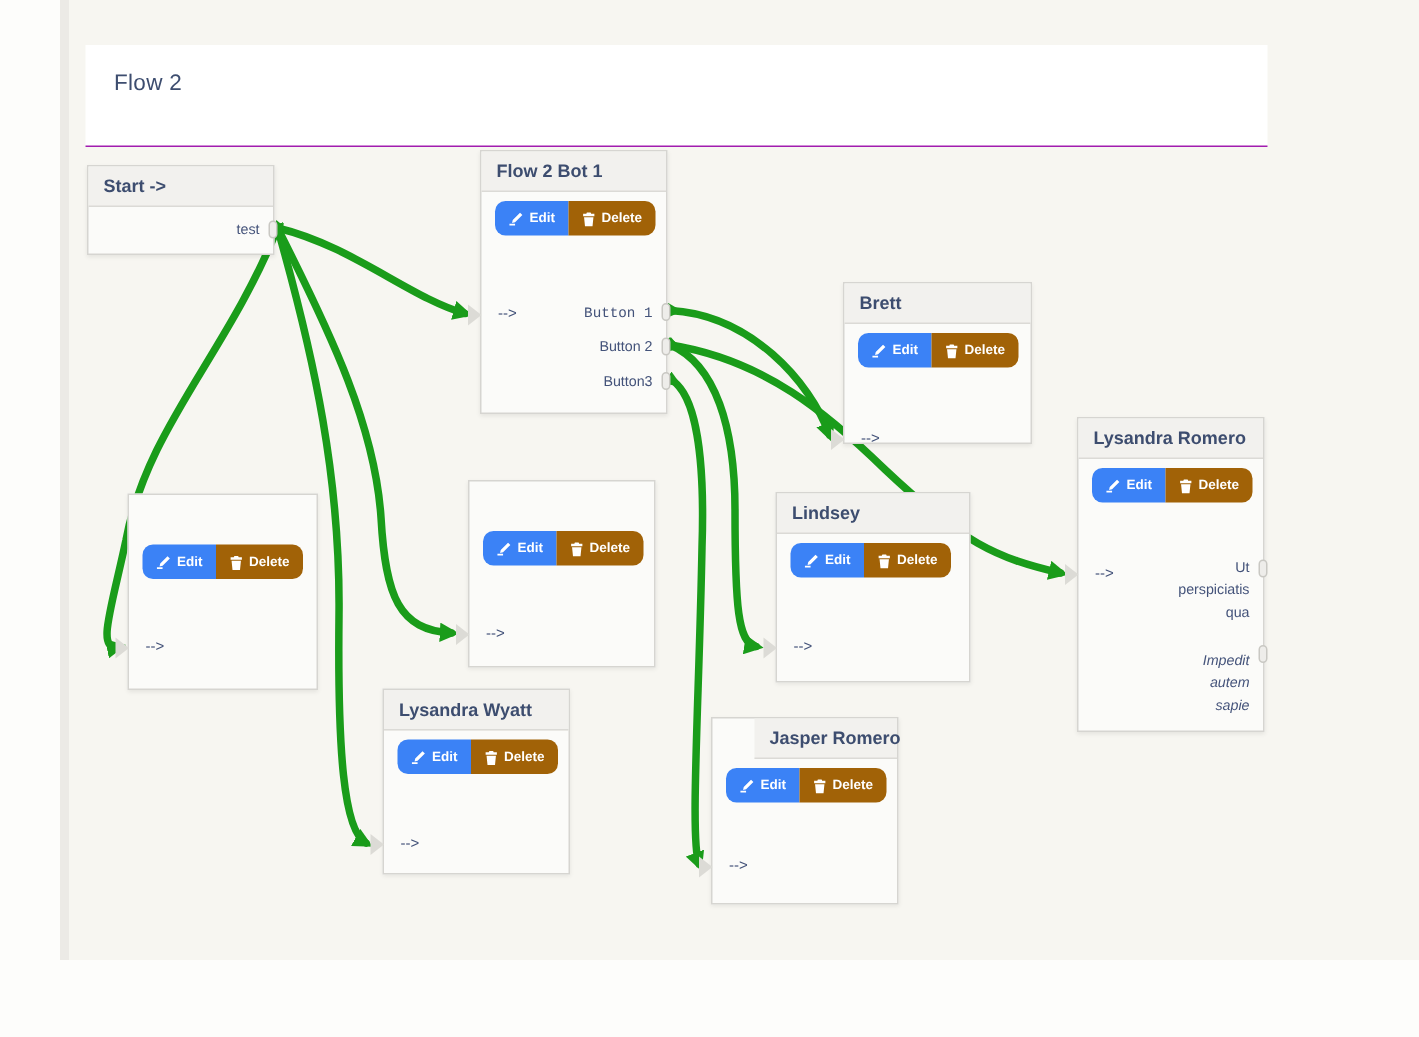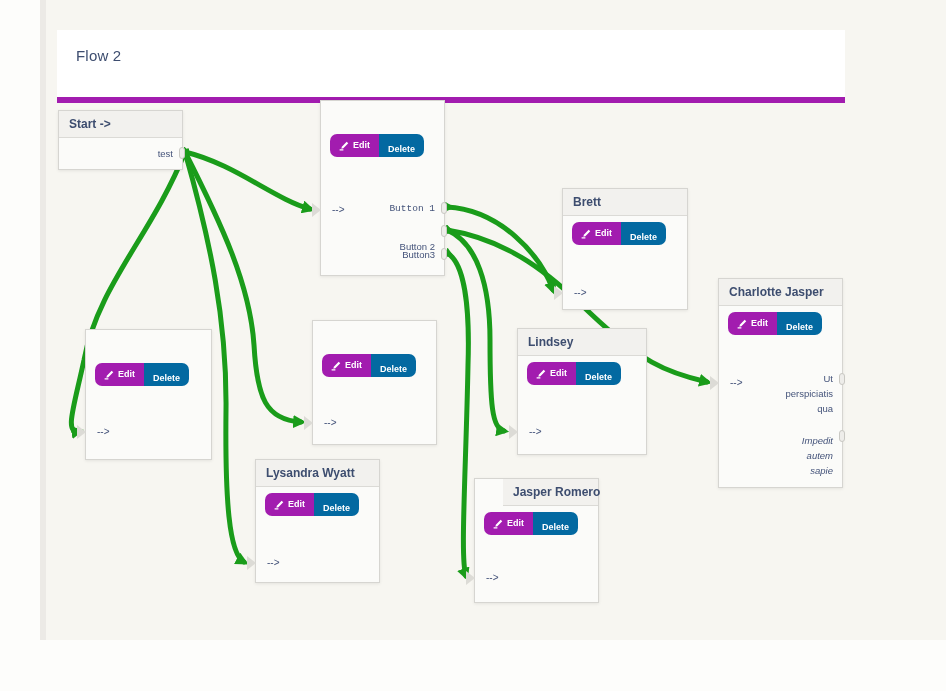--- a/index.html
+++ b/index.html
@@ -11,21 +11,21 @@
   #canvas{
     position:absolute;left:45px;top:0;width:901px;height:640px;
     background:#f7f6f1;
   }
   #left-strip{
     position:absolute;left:40px;top:0;width:6px;height:640px;
     background:#eceae6;
   }
   #topbar{
     position:absolute;left:57px;top:30px;width:788px;height:67px;
-    background:#ffffff;border-bottom:6px solid #a21caf;
+    background:#ffffff;border-bottom:1px solid #a21caf;
   }
   #topbar .title{
     position:absolute;left:19px;top:17px;
     font-size:15px;color:#3d4d6f;letter-spacing:.2px;
   }
   #edges{position:absolute;left:0;top:0;width:946px;height:691px;z-index:1;}
   #edges path.edge{stroke:#1a9c1a;stroke-width:5;fill:none;stroke-linecap:round;}
   #nodes{position:absolute;left:0;top:0;z-index:2;}
   .node{
     position:absolute;background:#fbfbf9;border:1px solid #d6d5d1;
@@ -36,22 +36,22 @@
     display:flex;align-items:center;padding:0 10px;box-sizing:border-box;
   }
   .node-title{font-size:12px;font-weight:700;color:#3d4d6f;white-space:nowrap;}
   .node-actions{position:absolute;top:33px;left:9px;display:flex;}
   .btn{
     display:inline-flex;align-items:center;gap:4px;
     font-size:9px;font-weight:700;color:#fff;border:none;cursor:pointer;
     padding:0 9px;height:23px;font-family:inherit;line-height:23px;
   }
   .btn svg{display:block;}
-  .btn-edit{background:#a21caf;border-radius:7px 0 0 7px;}
-  .btn-delete{background:#0369a1;border-radius:0 7px 7px 0;flex-direction:column;}
+  .btn-edit{background:#3b82f6;border-radius:7px 0 0 7px;}
+  .btn-delete{background:#a16207;border-radius:0 7px 7px 0;}
   .in-caret{
     position:absolute;left:-9px;width:0;height:0;
     border-top:7px solid transparent;border-bottom:7px solid transparent;
     border-left:9px solid #dcdbd6;
   }
   .in-label{position:absolute;left:11px;font-size:10px;color:#44537a;white-space:nowrap;}
   .out-label{
     position:absolute;right:9px;font-size:9.5px;color:#44537a;
     text-align:right;white-space:pre-line;line-height:15px;
   }
@@ -95,45 +95,48 @@
     <div class="node" style="left: 58px; top: 110px; width: 125px; height: 60px;">
     <div class="node-header">
       <span class="node-title">Start -&gt;</span>
     </div>
 
     <div class="node-body"></div>
   <div class="out-label" style="top: 35px;">test</div>
       <span class="out-port" style="top: 36px;"></span>
     </div>
     <div class="node" style="left: 320px; top: 100px; width: 125px; height: 176px;">
+    <div class="node-header">
+      <span class="node-title">Flow 2 Bot 1</span>
+    </div>
     <div class="node-actions">
       <button class="btn btn-edit">
         <svg width="10" height="10" viewBox="0 0 16 16">
             <path fill="#fff" d="M12.3 1.2l2.5 2.5-7.8 7.8-3.2.7.7-3.2 7.8-7.8zM1 13h6v2H1v-2z"></path>
           </svg>
         <span class="btn-label">Edit</span>
       </button>
       <button class="btn btn-delete">
         <svg width="9" height="10" viewBox="0 0 14 16">
             <path fill="#fff" d="M5 1h4l.6 1.5H13V5H1V2.5h3.4L5 1zM2 6h10l-1 10H3L2 6z"></path>
           </svg>
         <span class="btn-label">Delete</span>
       </button>
     </div>
     <div class="node-body"></div>
   <span class="in-caret" style="top: 102px;"></span>
       <span class="in-label" style="top: 103px;">--&gt;</span>
       <div class="out-label" style="top: 100px; font-family: Liberation Mono, monospace;">Button 1</div>
       <span class="out-port" style="top: 101px;"></span>
-      <div class="out-label" style="top: 138px;">Button 2</div>
+      <div class="out-label" style="top: 123px;">Button 2</div>
       <span class="out-port" style="top: 124px;"></span>
       <div class="out-label" style="top: 146px; text-align: center;">Button3</div>
       <span class="out-port" style="top: 147px;"></span>
     </div>
-    <div class="node" style="left: 562px; top: 188px; width: 126px; height: 122px;">
+    <div class="node" style="left: 562px; top: 188px; width: 126px; height: 108px;">
     <div class="node-header">
       <span class="node-title">Brett</span>
     </div>
     <div class="node-actions">
       <button class="btn btn-edit">
         <svg width="10" height="10" viewBox="0 0 16 16">
             <path fill="#fff" d="M12.3 1.2l2.5 2.5-7.8 7.8-3.2.7.7-3.2 7.8-7.8zM1 13h6v2H1v-2z"></path>
           </svg>
         <span class="btn-label">Edit</span>
       </button>
@@ -143,21 +146,21 @@
           </svg>
         <span class="btn-label">Delete</span>
       </button>
     </div>
     <div class="node-body"></div>
   <span class="in-caret" style="top: 97px;"></span>
       <span class="in-label" style="top: 98px;">--&gt;</span>
     </div>
     <div class="node" style="left: 718px; top: 278px; width: 125px; height: 210px;">
     <div class="node-header">
-      <span class="node-title">Charlotte Jasper</span>
+      <span class="node-title">Lysandra Romero</span>
     </div>
     <div class="node-actions">
       <button class="btn btn-edit">
         <svg width="10" height="10" viewBox="0 0 16 16">
             <path fill="#fff" d="M12.3 1.2l2.5 2.5-7.8 7.8-3.2.7.7-3.2 7.8-7.8zM1 13h6v2H1v-2z"></path>
           </svg>
         <span class="btn-label">Edit</span>
       </button>
       <button class="btn btn-delete">
         <svg width="9" height="10" viewBox="0 0 14 16">

